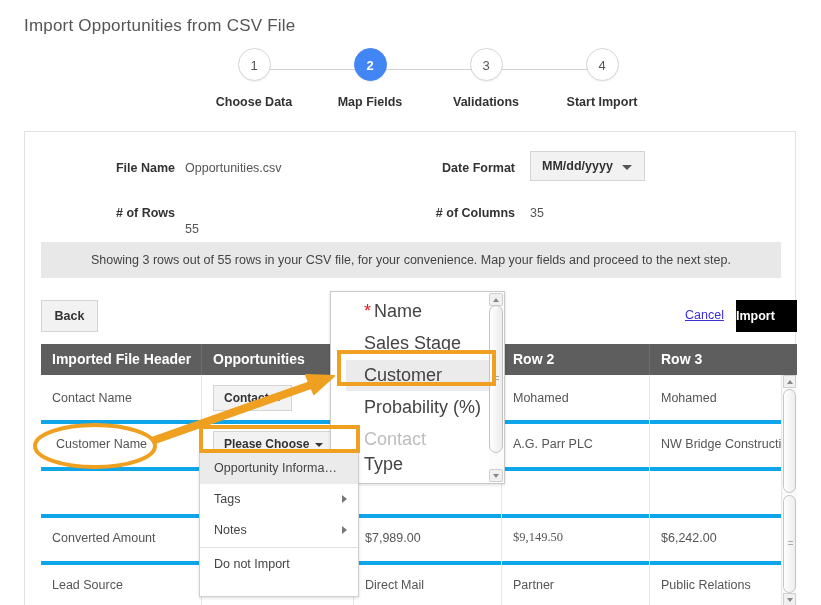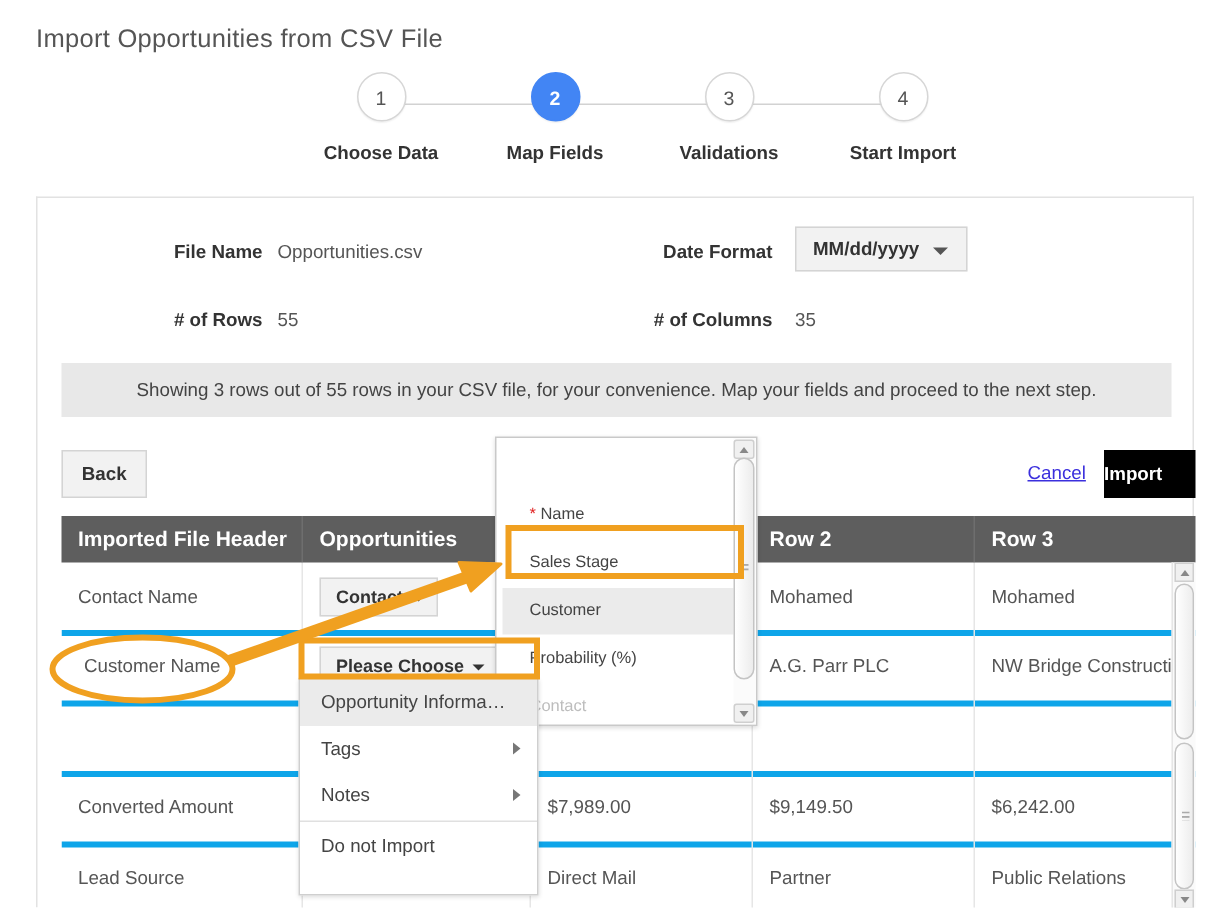--- a/index.html
+++ b/index.html
@@ -43,21 +43,21 @@
 
   
   .info{position:absolute;left:0;top:0;width:772px;}
   .lbl{position:absolute;font-size:12.5px;font-weight:bold;color:#333;text-align:right;}
   .val{position:absolute;font-size:12.5px;color:#555;}
 
   #lbl-filename{left:40px;top:29px;width:110px;}
   #val-filename{left:160px;top:29px;}
   #lbl-dateformat{left:370px;top:29px;width:120px;}
   #lbl-rows{left:40px;top:74px;width:110px;}
-  #val-rows{left:160px;top:74px;}
+  #val-rows{left:160px;top:90px;}
   #lbl-cols{left:370px;top:74px;width:120px;}
   #val-cols{left:505px;top:74px;}
 
   .select-box{
     position:absolute;left:505px;top:19px;width:115px;height:30px;
     background:#f2f2f2;border:1px solid #d4d4d4;box-sizing:border-box;
     font-size:12.5px;font-weight:bold;color:#333;line-height:28px;padding-left:11px;
   }
   .select-box .caret{
     position:absolute;right:12px;top:13px;width:0;height:0;
@@ -150,22 +150,22 @@
       linear-gradient(to bottom,#aaa 1px,transparent 1px) 0 0/5px 3px repeat-y;
   }
 
   
   .dd-list{
     position:absolute;left:330px;top:291px;width:175px;height:193px;
     background:#fff;border:1px solid #c9c9c9;box-sizing:border-box;z-index:40;
     box-shadow:0 1px 3px rgba(0,0,0,.14);overflow:hidden;
   }
   .dd-item{
-    position:absolute;left:4px;width:159px;height:31px;line-height:31px;
-    padding-left:18px;box-sizing:border-box;font-size:11px;color:#444;cursor:pointer;margin-top:32px;
+    position:absolute;left:15px;width:159px;height:31px;line-height:31px;
+    padding-left:18px;box-sizing:border-box;font-size:18px;color:#444;cursor:pointer;
   }
   .dd-item.sel{background:#ebebeb;}
   .dd-item.dis{color:#bdbdbd;cursor:default;}
   .dd-item .req{color:#e02020;margin-right:3px;}
 
   .dd-scroll{
     position:absolute;right:0;top:0;width:15px;height:191px;background:#fbfbfb;
   }
   .dd-scroll .arrow{
     position:absolute;left:0;width:14px;height:13px;border:1px solid #cfcfcf;
@@ -314,21 +314,21 @@
           <div class="td" style="left:160px;width:152px;"></div>
           <div class="td" style="left:312px;width:148px;"></div>
           <div class="td" style="left:460px;width:148px;"></div>
           <div class="td" style="left:608px;width:148px;"></div>
         </div>
 
         <div class="tr" style="top:139px;height:47px;">
           <div class="td" style="left:0px;width:160px;">Converted Amount</div>
           <div class="td" style="left:160px;width:152px;"></div>
           <div class="td" style="left:312px;width:148px;">$7,989.00</div>
-          <div class="td" style="left:460px;width:148px;">$9,149.50</div>
+          <div class="td" style="left:460px;width:148px;font-family:Liberation Serif, serif;">$9,149.50</div>
           <div class="td" style="left:608px;width:148px;">$6,242.00</div>
         </div>
 
         <div class="tr" style="top:186px;height:47px;border-bottom:none;">
           <div class="td" style="left:0px;width:160px;">Lead Source</div>
           <div class="td" style="left:160px;width:152px;"></div>
           <div class="td" style="left:312px;width:148px;">Direct Mail</div>
           <div class="td" style="left:460px;width:148px;">Partner</div>
           <div class="td" style="left:608px;width:148px;">Public Relations</div>
         </div>

